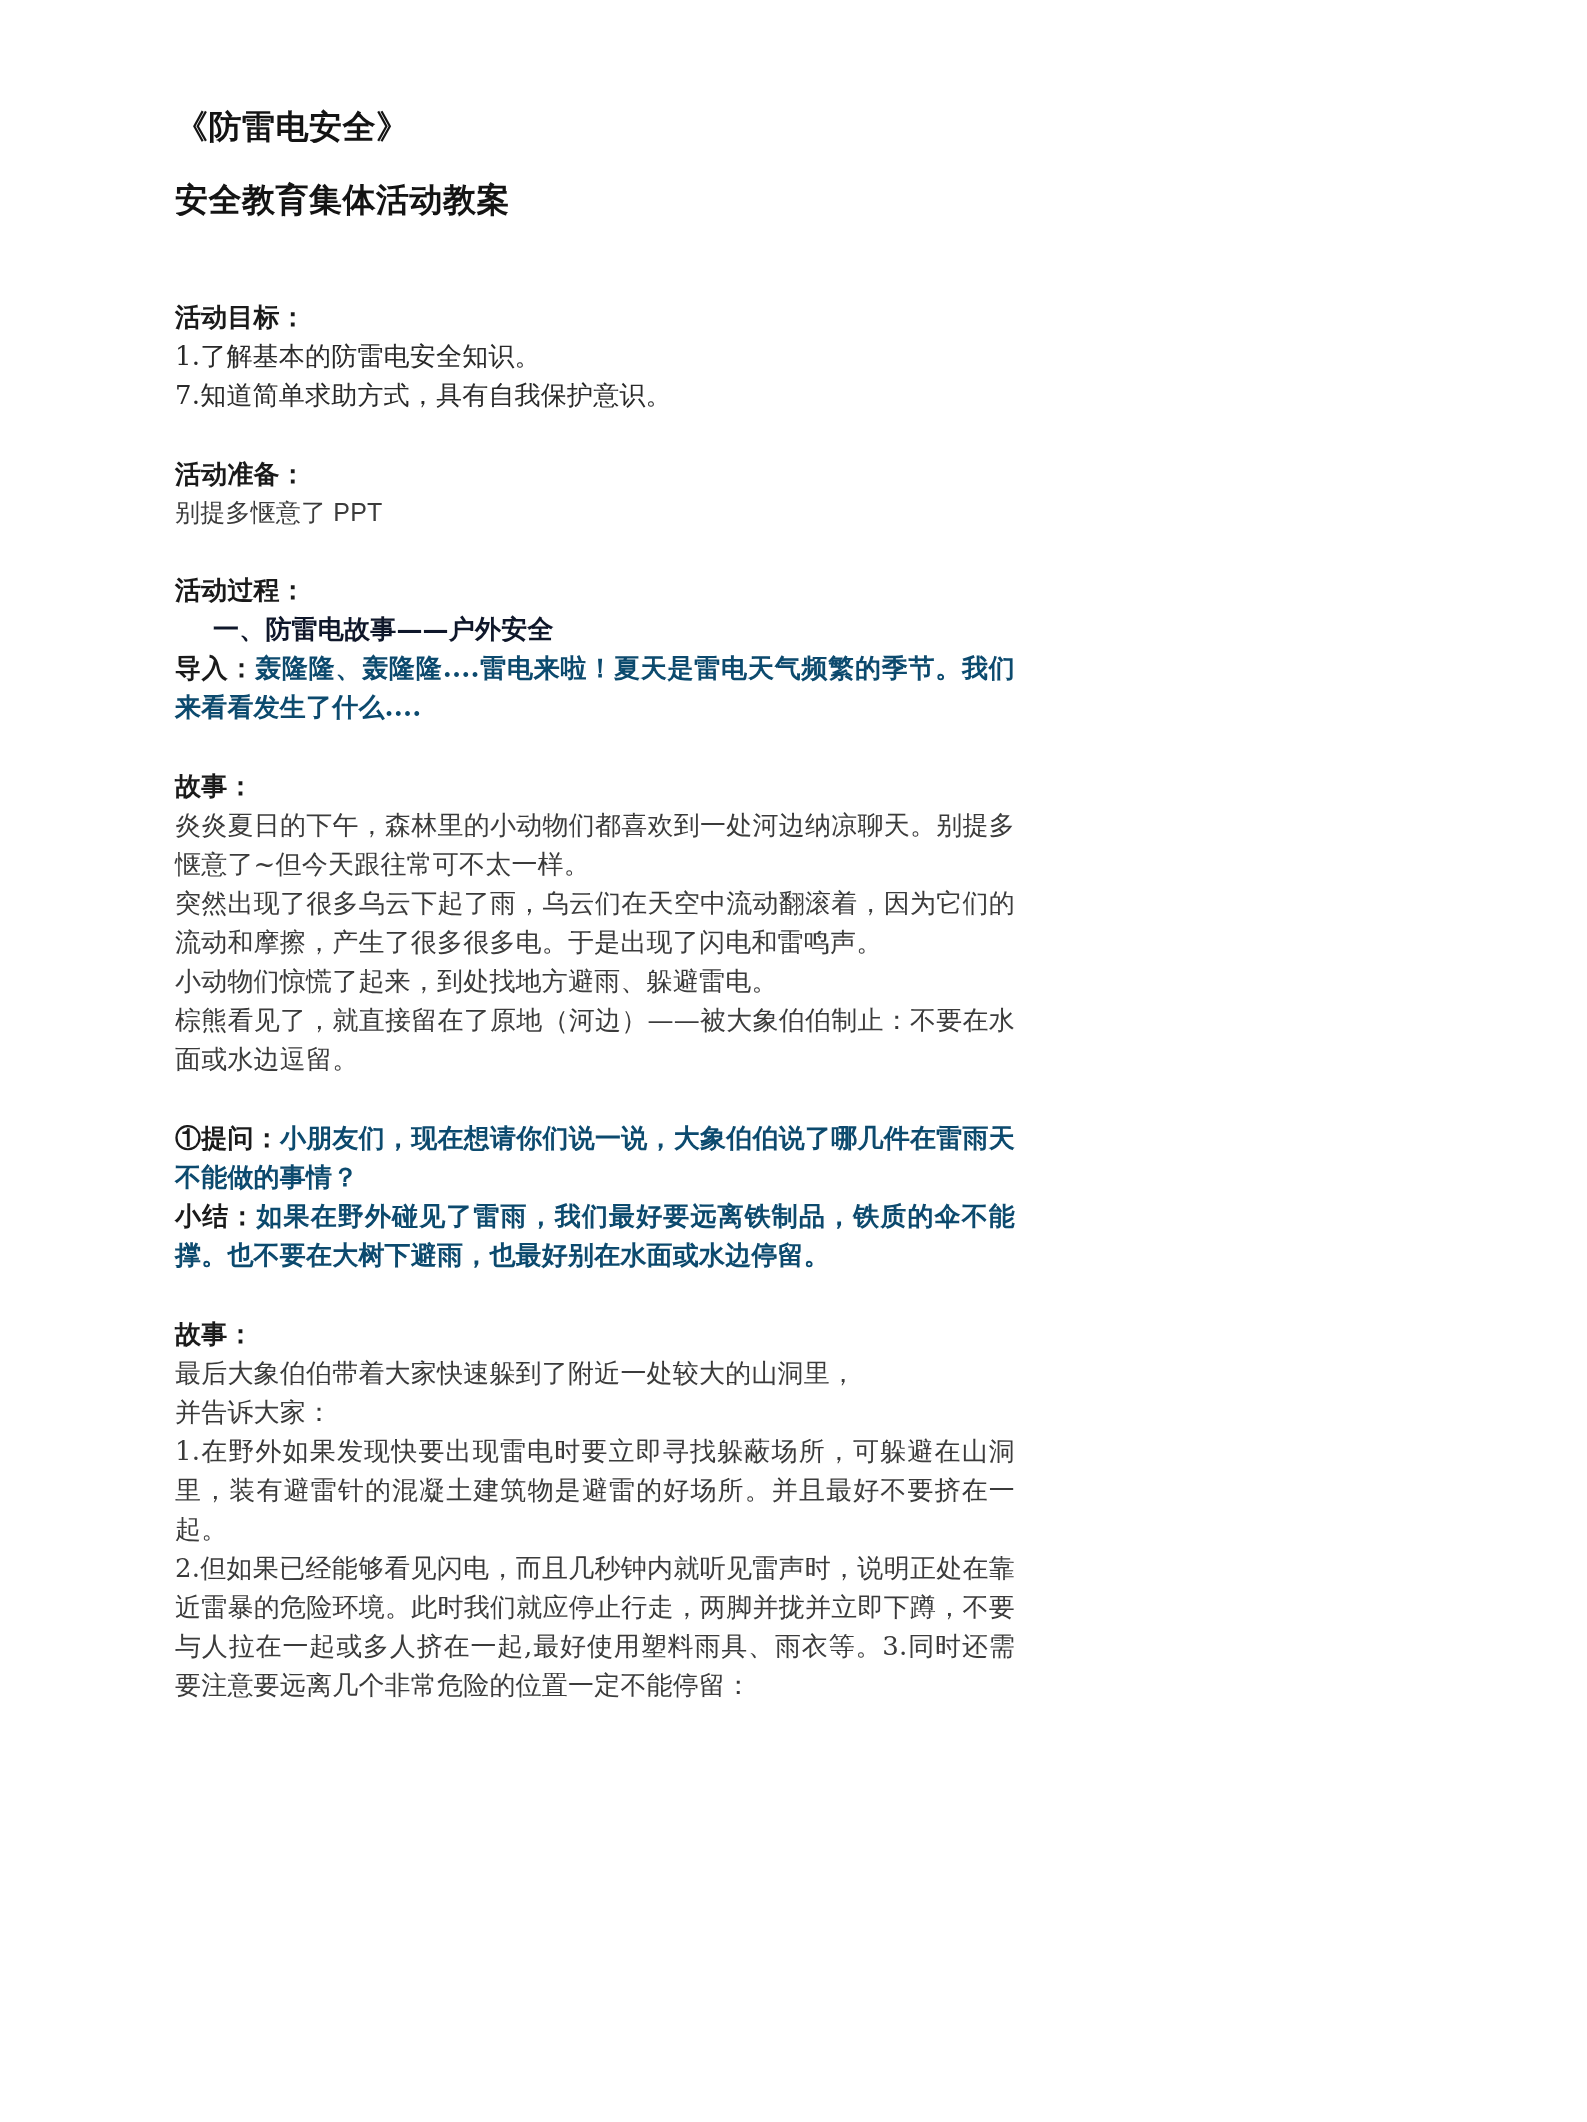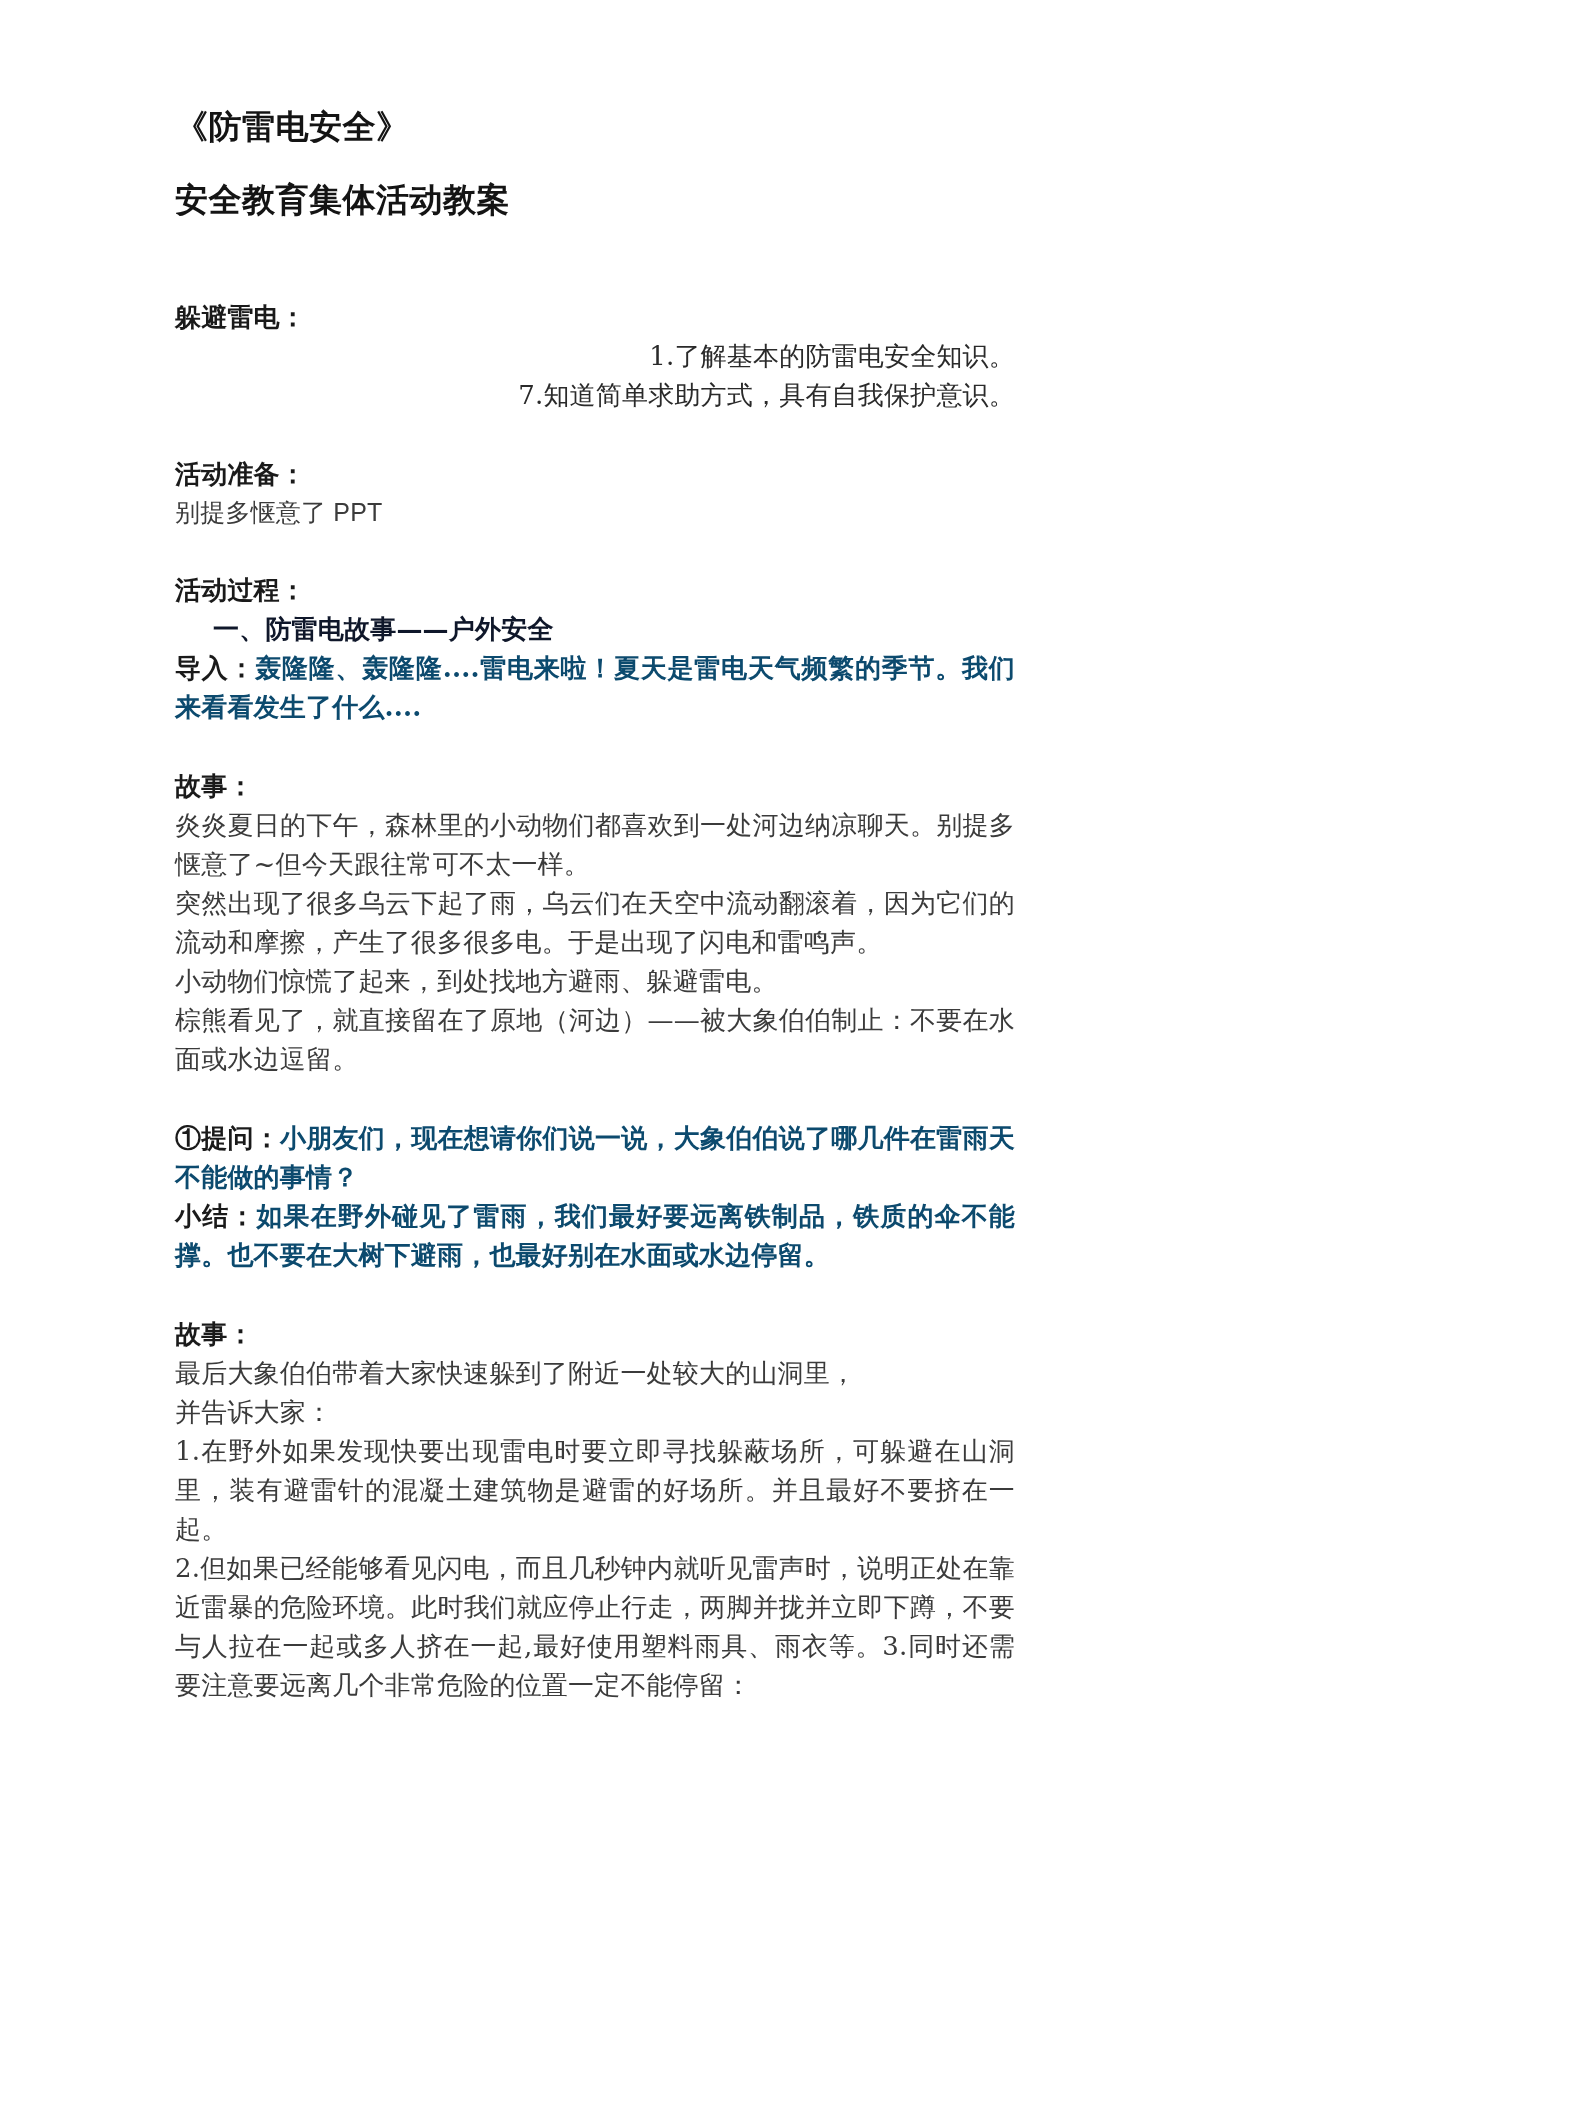--- a/index.html
+++ b/index.html
@@ -53,21 +53,20 @@
   }
   .body-line {
     color: #3b3b3b;
     font-size: 26px;
     line-height: 1.50;
     margin: 0;
     letter-spacing: 0.2px;
   }
   .body-line.strong {
     color: #2a2a2a;
-    text-align: right;
   }
   .head.sub {
     font-weight: bold;
     color: #0f172a;
     margin-left: 38px;
   }
   
   .lead {
     font-weight: bold;
     color: #1a1a1a;
@@ -101,21 +100,21 @@
 <div class="page">
   <div class="doc">
 
     <h1 class="doc-title">《防雷电安全》</h1>
 
     <h2 class="doc-subtitle">安全教育集体活动教案</h2>
 
     <div class="spacer-lg"></div>
 
     <div class="block">
-      <p class="head">躲避雷电：</p>
+      <p class="head">活动目标：</p>
       <p class="body-line strong">1.了解基本的防雷电安全知识。</p>
       <p class="body-line strong">7.知道简单求助方式，具有自我保护意识。</p>
     </div>
 
     <div class="spacer-md"></div>
 
     <div class="block">
       <p class="head">活动准备：</p>
       <p class="ppt-line">别提多惬意了 PPT</p>
     </div>

